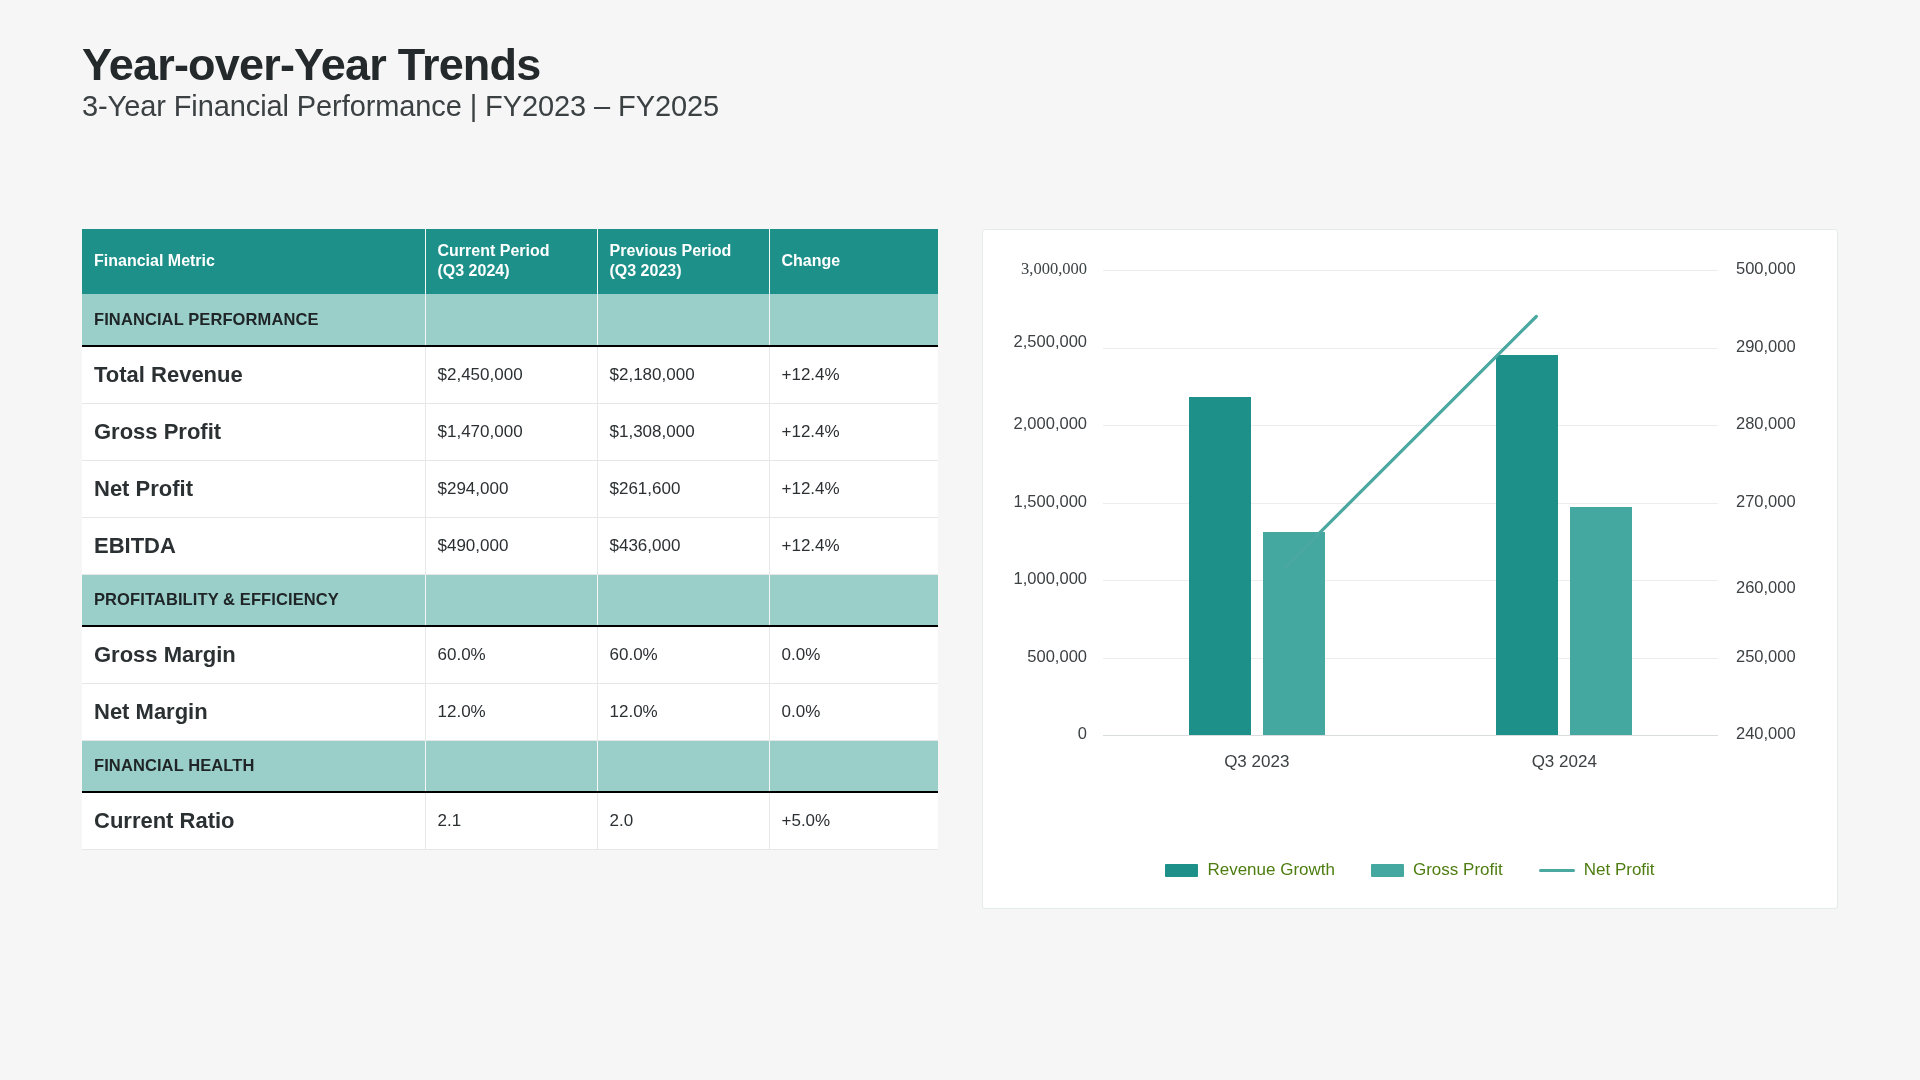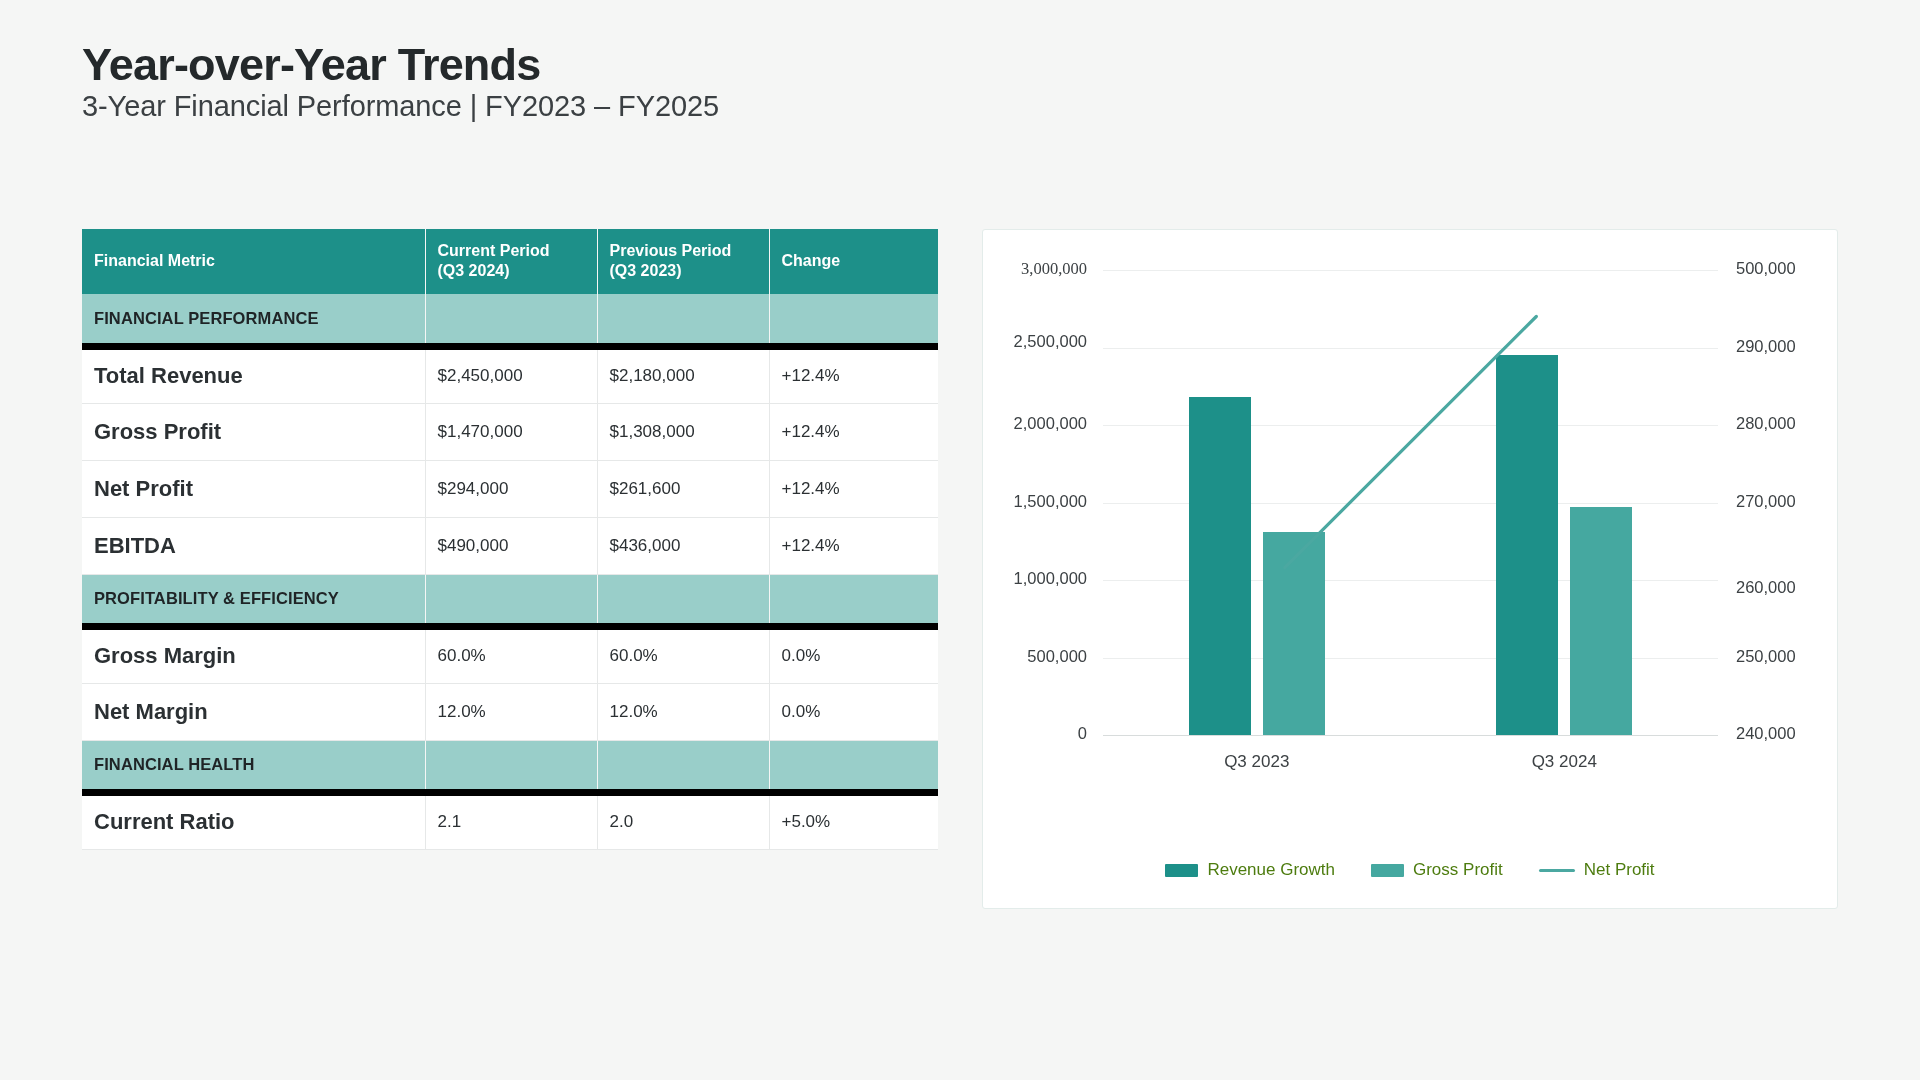--- a/index.html
+++ b/index.html
@@ -75,21 +75,21 @@
     background: #ffffff;
     white-space: nowrap;
   }
   table.metrics tbody td:last-child { border-right: none; }
   table.metrics tbody td.metric-name {
     font-weight: bold;
     font-size: 22px;
   }
   table.metrics tbody tr.section td {
     background: #99cec9;
-    border-bottom: 7px solid #000000;
+    border-bottom: 2px solid #000000;
     border-right: 1px solid #f5f6f5;
     height: 52px;
   }
   table.metrics tbody tr.section td:last-child { border-right: none; }
   table.metrics tbody tr.section td.metric-name {
     font-weight: bold;
     font-size: 16.5px;
     color: #1f2426;
     letter-spacing: 0.1px;
   }

